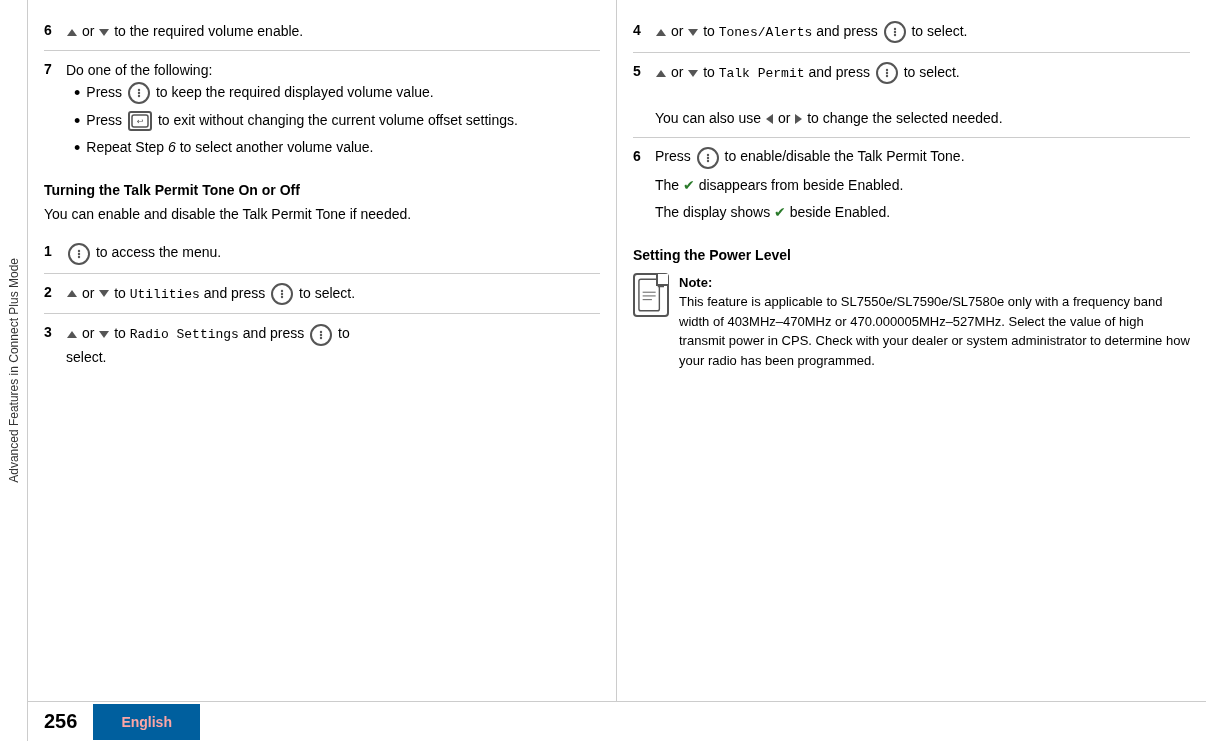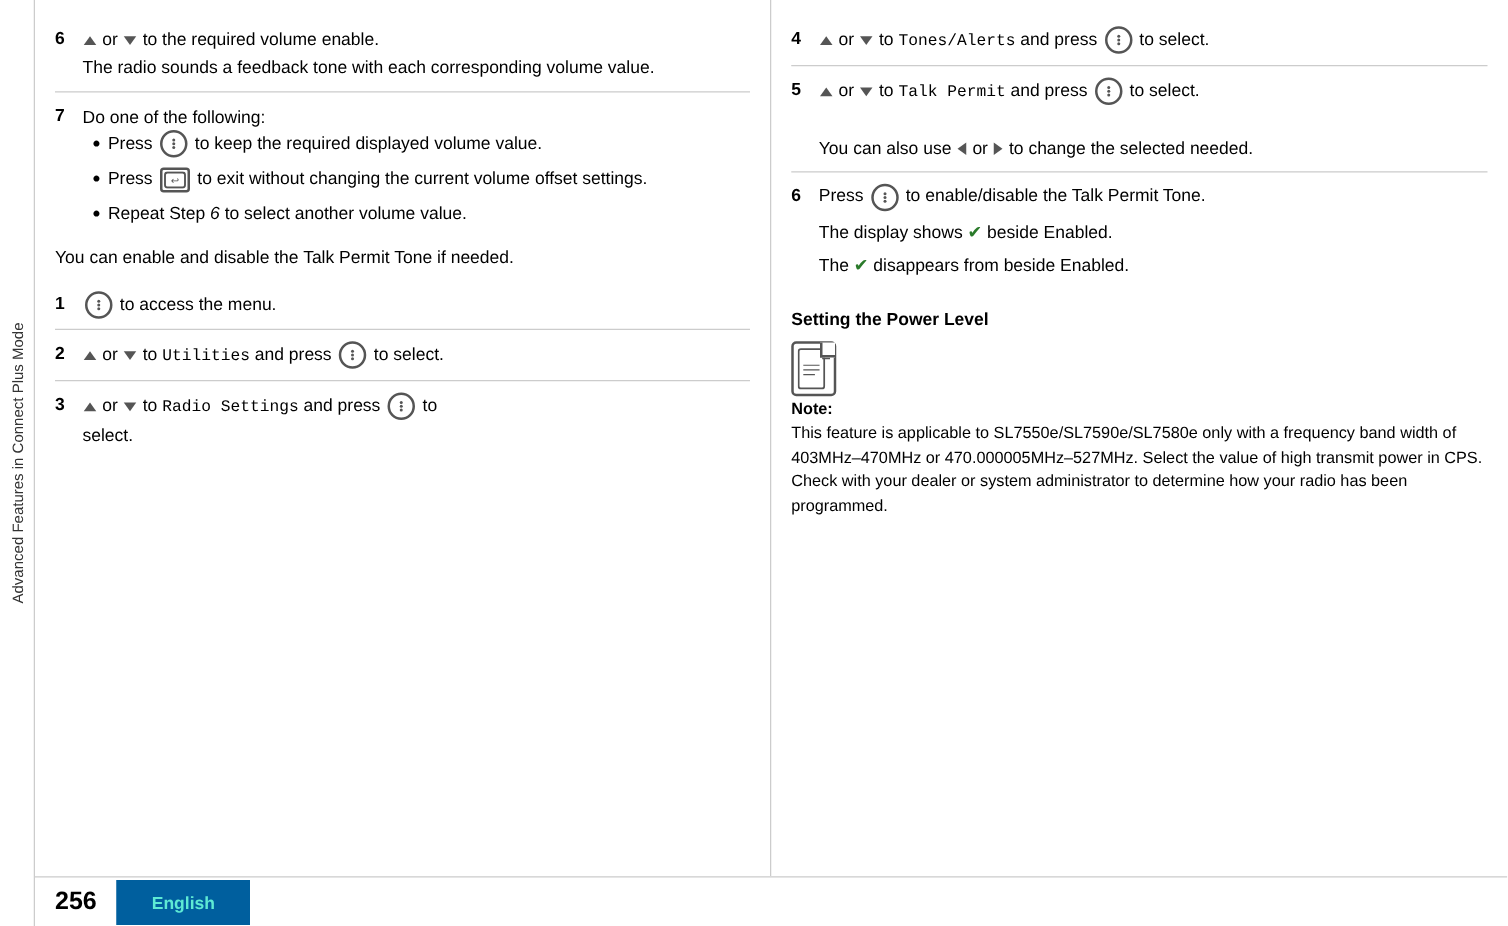--- a/index.html
+++ b/index.html
@@ -175,21 +175,20 @@
       color: #2a7a2a;
       font-size: 14px;
     }
 
     
     .note-box {
       display: flex;
       align-items: flex-start;
       margin-top: 10px;
       border: none;
-      flex-direction: column;
     }
 
     .note-icon {
       width: 36px;
       height: 44px;
       border: 2px solid #555;
       border-radius: 4px;
       display: flex;
       align-items: flex-start;
       justify-content: flex-end;
@@ -231,21 +230,21 @@
 
     .page-num {
       font-size: 20px;
       font-weight: bold;
       padding: 8px 16px;
       text-align: center;
     }
 
     .lang-badge {
       background: #005f9e;
-      color: #5eead4;
+      color: #fca5a5;
       padding: 10px 28px;
       font-size: 14px;
       font-weight: bold;
     }
 
     .step-row {
       display: flex;
       align-items: flex-start;
       padding: 8px 0;
       border-bottom: 1px solid #ccc;
@@ -287,21 +286,20 @@
     <div class="left-col">
 
       <div class="step-row">
         <div class="step-row-num">6</div>
         <div class="step-row-body">
           <span class="arrow-up"></span>
           <span> or </span>
           <span class="arrow-down"></span>
           <span> to the required volume enable.</span>
           <br>
-          <span>The radio sounds a feedback tone with each corresponding volume value.</span>
         </div>
       </div>
 
       <div class="step-row" style="border-bottom: none; align-items: flex-start;">
         <div class="step-row-num">7</div>
         <div class="step-row-body">
           <p>Do one of the following:</p>
           <ul class="bullet-list">
             <li>
               <span class="bullet-dot">•</span>
@@ -333,20 +331,21 @@
             <li>
               <span class="bullet-dot">•</span>
               <span>
                 Repeat Step <span style="font-style: italic;">6</span> to select another volume value.
               </span>
             </li>
           </ul>
         </div>
       </div>
 
+      <div class="section-heading">Turning the Talk Permit Tone On or Off</div>
       <p class="section-para">You can enable and disable the Talk Permit Tone if needed.</p>
 
       <div class="step-row">
         <div class="step-row-num">1</div>
         <div class="step-row-body">
           <span class="icon-circle">
             <svg width="10" height="10" viewBox="0 0 10 10">
                 <circle cx="5" cy="2" r="1.2" fill="#555"></circle>
                 <circle cx="5" cy="5" r="1.2" fill="#555"></circle>
                 <circle cx="5" cy="8" r="1.2" fill="#555"></circle>
@@ -457,24 +456,24 @@
           <span class="icon-circle">
             <svg width="10" height="10" viewBox="0 0 10 10">
                   <circle cx="5" cy="2" r="1.2" fill="#555"></circle>
                   <circle cx="5" cy="5" r="1.2" fill="#555"></circle>
                   <circle cx="5" cy="8" r="1.2" fill="#555"></circle>
                 </svg>
           </span>
           to enable/disable the Talk Permit Tone.
         </p>
             <p>
-          The display shows <span class="check-green">✔</span> beside Enabled.
+          The <span class="check-green">✔</span> disappears from beside Enabled.
         </p>
             <p>
-          The <span class="check-green">✔</span> disappears from beside Enabled.
+          The display shows <span class="check-green">✔</span> beside Enabled.
         </p>
           </div>
         </div>
 
       <div class="section-heading">Setting the Power Level</div>
 
       <div class="note-box">
         <div class="note-icon">
           <svg width="28" height="36" viewBox="0 0 28 36">
             <rect x="1" y="1" width="22" height="34" rx="2" ry="2" fill="none" stroke="#555" stroke-width="1.5"></rect>

